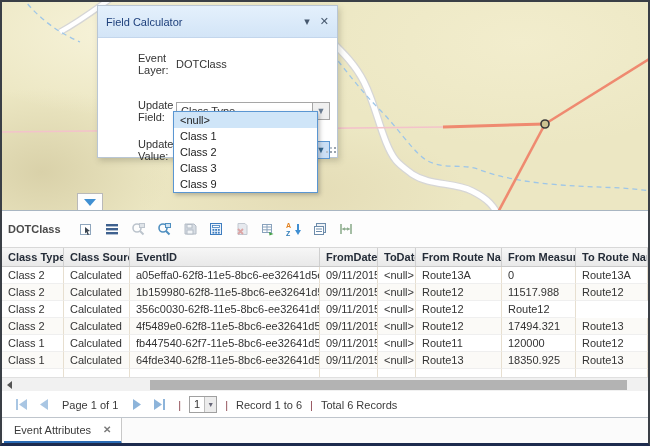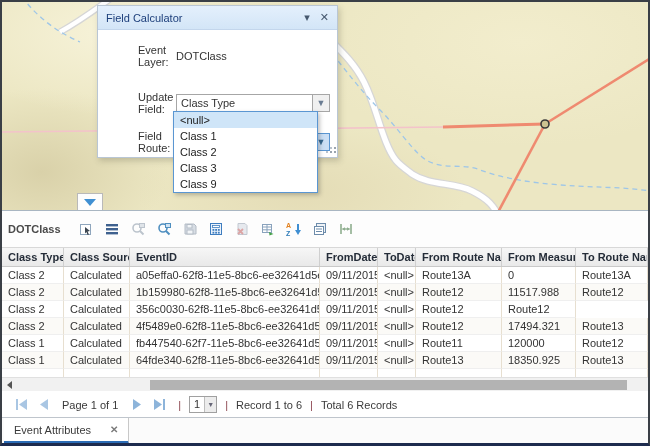--- a/index.html
+++ b/index.html
@@ -16,21 +16,21 @@
       radial-gradient(ellipse 300px 140px at 520px 40px, #f2edcd 0%, rgba(242,237,205,0) 75%),
       radial-gradient(ellipse 180px 120px at 40px 170px, #d9d1a9 0%, rgba(217,209,169,0) 70%),
       radial-gradient(ellipse 220px 90px at 300px 190px, #e4dcb6 0%, rgba(228,220,182,0) 75%),
       #ece7c3;
   }
   #map svg { position:absolute; left:0; top:0; }
 
   
   #fc-dialog { position:absolute; left:95px; top:3px; width:241px; height:153px;
     background:#fff; border:1px solid #b9c6d4; box-shadow:2px 3px 6px rgba(80,80,60,.25); z-index:20; }
-  #fc-title { height:24px; background:linear-gradient(#e4f0fc,#d3e5f7); border-bottom:1px solid #c3d6ec;
+  #fc-title { height:32px; background:linear-gradient(#e4f0fc,#d3e5f7); border-bottom:1px solid #c3d6ec;
     display:flex; align-items:center; padding:0 8px; }
   #fc-title .t { color:#1d3f7b; font-size:11px; flex:1; }
   #fc-title .btn { color:#46586e; font-size:11px; margin-left:10px; cursor:default; line-height:1; }
   .fc-row { display:flex; align-items:center; font-size:11px; color:#333; margin:0 0 0 16px; }
   .fc-row.r1 { margin-top:14px; }
   .fc-row.r2 { margin-top:23px; }
   .fc-row.r3 { margin-top:15px; }
   .fc-label { width:62px;padding-left:24px; }
   .fc-value { color:#333; }
   .fc-select { display:flex; width:154px; height:18px; border:1px solid #a6a6a6; background:#fff; }
@@ -81,21 +81,21 @@
   .pg-btn { width:22px; display:flex; align-items:center; justify-content:center; }
   .pg-text { margin:0 8px; }
   .pg-sep { color:#8c4650; margin:0 8px; font-size:11px; }
   #page-select { display:flex; width:28px; height:17px; border:1px solid #a0a0a0; background:#fff; }
   #page-select .v { flex:1; text-align:center; line-height:15px; font-size:11px; color:#333; }
   #page-select .d { width:12px; background:#ececec; border-left:1px solid #bdbdbd; color:#667;
     font-size:7px; display:flex; align-items:center; justify-content:center; }
 
   
   #tabbar { position:absolute; left:0; bottom:0; width:646px; height:26px; background:#fbfbfb; border-top:1px solid #bfc5cc; }
-  #tab-event { position:absolute; left:2px; top:0; height:26px; display:flex; align-items:center; gap:19px;
+  #tab-event { position:absolute; left:2px; top:0; height:26px; display:flex; align-items:center; gap:12px;
     padding:0 10px; background:#fff; border-right:1px solid #c8c8c8; border-bottom:3px solid #2b6cb5; }
   #tab-event .lbl { font-size:11px; color:#3a3a3a; }
   #tab-event .x { font-size:10px; color:#7a7a7a; font-weight:bold; }
 </style>
 </head>
 <body>
 
 <div id="app">
 
   <div id="map">
@@ -134,21 +134,21 @@
       <span class="fc-value">DOTClass</span>
     </div>
     <div class="fc-row r2">
       <span class="fc-label">Update Field:</span>
       <span class="fc-select">
         <span class="val">Class Type</span>
         <span class="drop">▼</span>
       </span>
     </div>
     <div class="fc-row r3">
-      <span class="fc-label">Field Route:</span>
+      <span class="fc-label">Update Value:</span>
       <span class="fc-select focus">
         <span class="val"></span>
         <span class="drop">▼</span>
       </span>
     </div>
     <div id="fc-resize"></div>
   </div>
 
   <div id="fc-list">
       <div class="dd-item selected">&lt;null&gt;</div>

